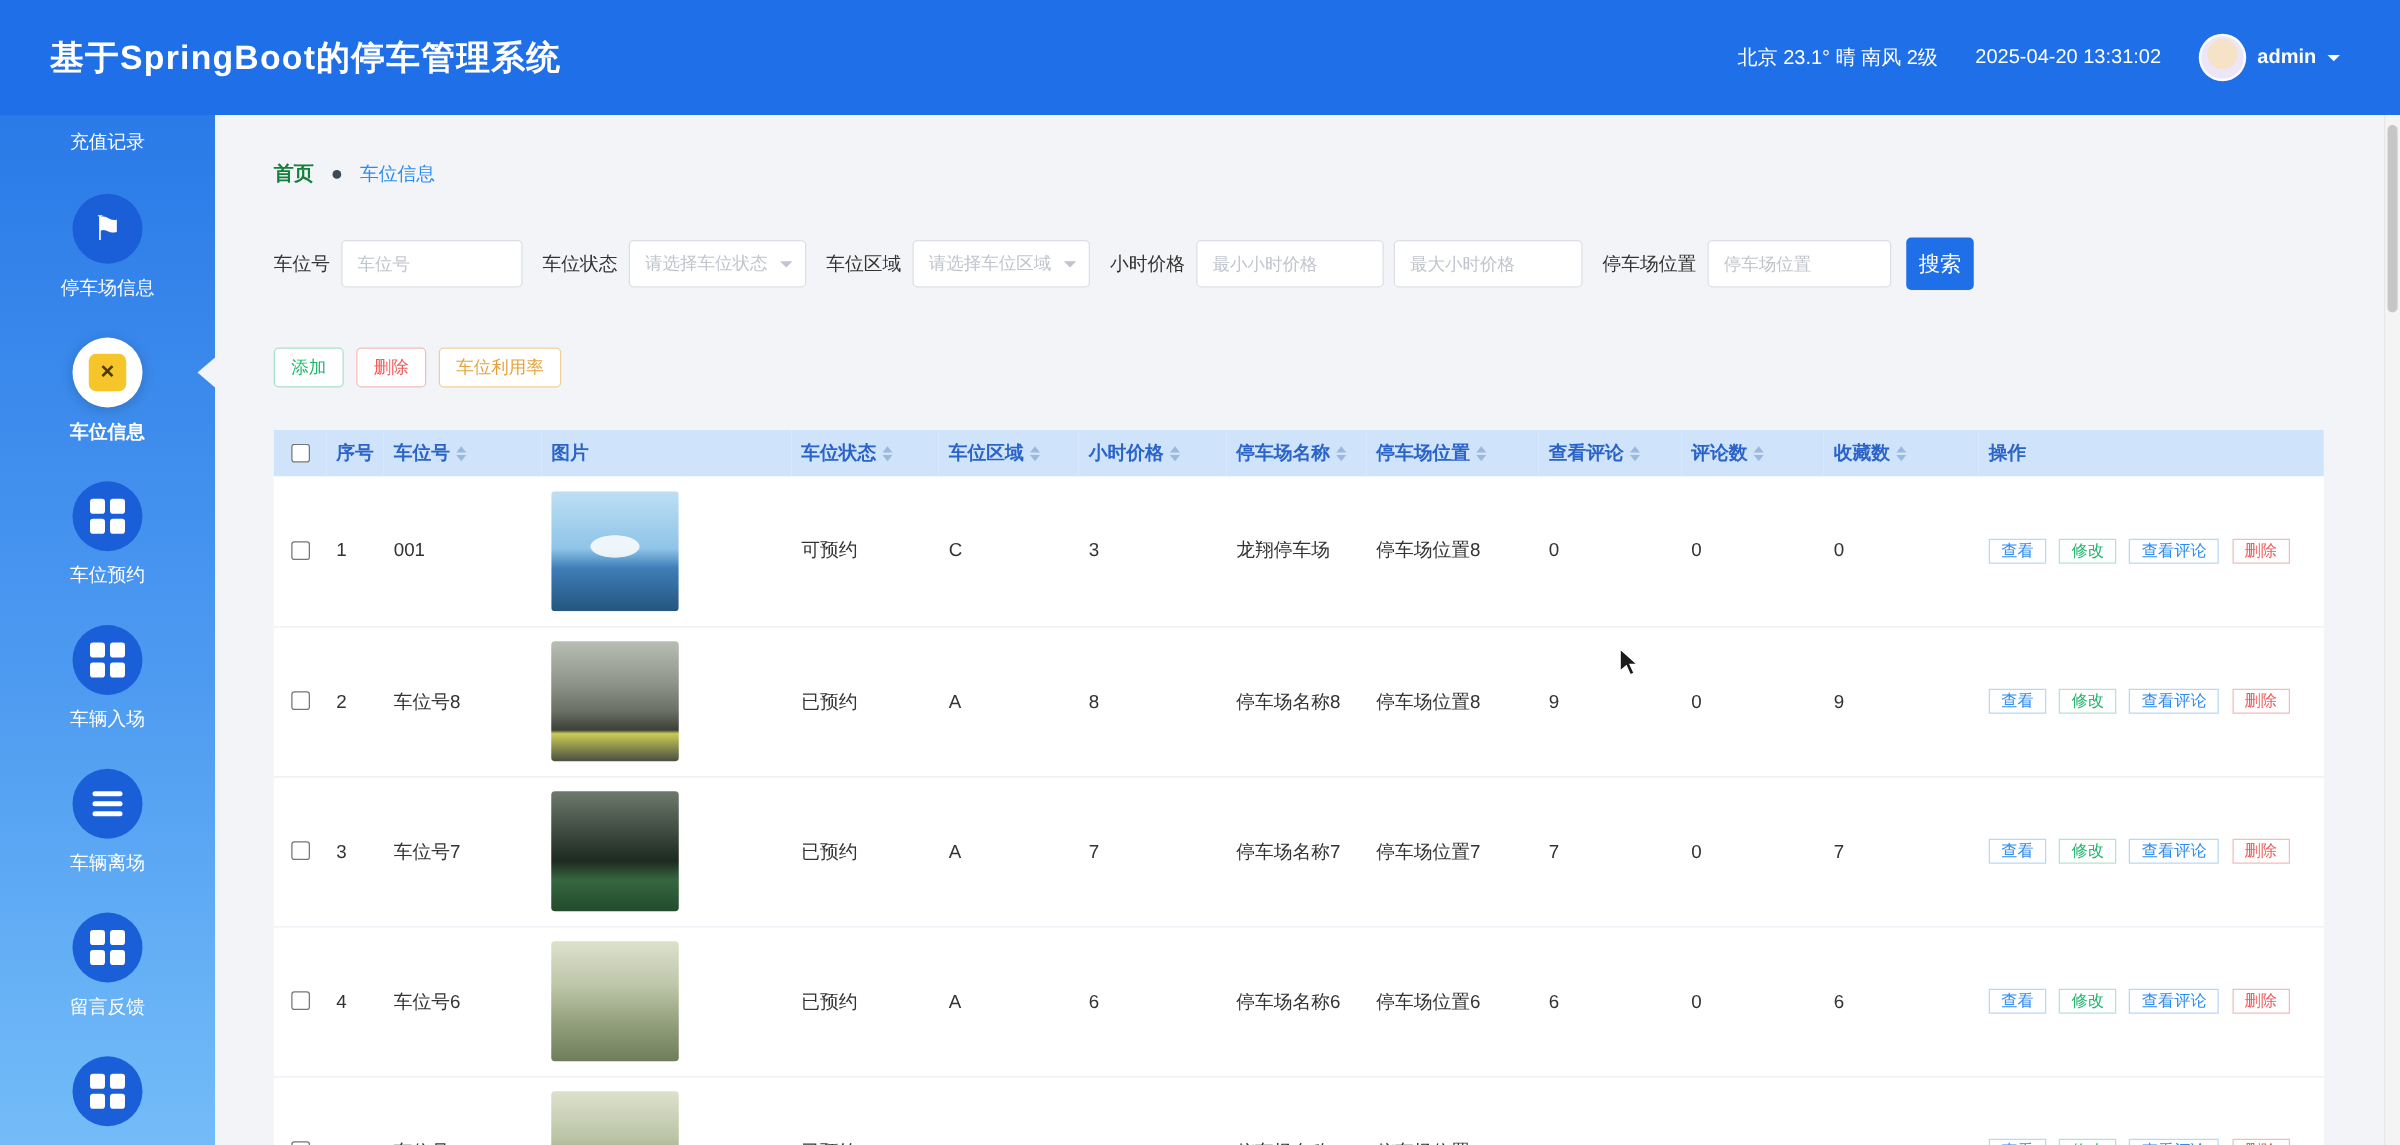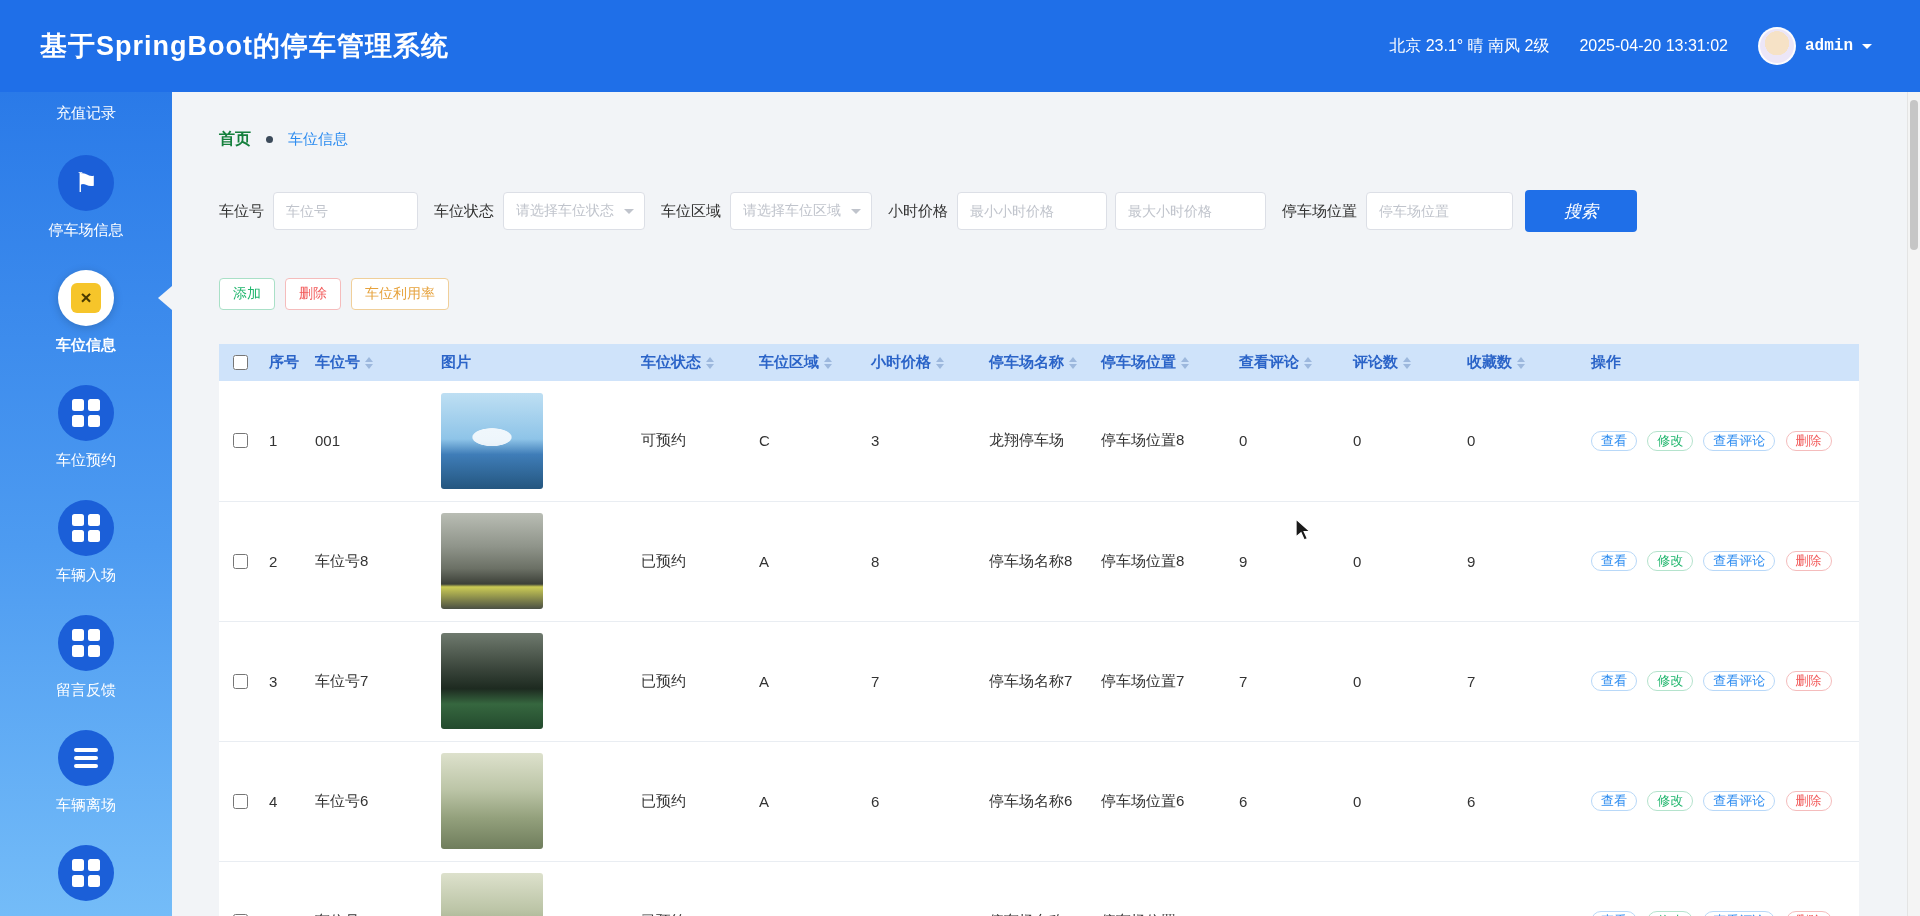--- a/index.html
+++ b/index.html
@@ -13,21 +13,21 @@
   
   .app-header {
     position: fixed; top: 0; left: 0; right: 0; height: 92px;
     background: var(--primary, #1f6fe8);
     display: flex; align-items: center; justify-content: space-between;
     padding: 0 48px 0 40px; z-index: 10;
   }
   .app-title { color: #fff; font-size: 27px; font-weight: bold; margin: 0; letter-spacing: 1px; }
   .header-right { display: flex; align-items: center; gap: 30px; color: #fff; font-size: 16px; }
   .hdr-text { white-space: nowrap; }
-  .user-menu { display: flex; align-items: center; gap: 9px; cursor: pointer; font-family: Liberation Mono, monospace; }
+  .user-menu { display: flex; align-items: center; gap: 9px; cursor: pointer; }
   .username { font-weight: bold; font-size: 16px; }
   .avatar {
     width: 38px; height: 38px; border-radius: 50%;
     background: radial-gradient(circle at 50% 42%, #f6e2c6 0 46%, #ece6f7 47% 100%);
     border: 2px solid rgba(255,255,255,.85);
   }
   .caret-down-w { width: 0; height: 0; border: 5px solid transparent; border-top-color: #fff; margin-top: 6px; }
 
   
   .sidebar {
@@ -91,23 +91,23 @@
   .w150 { width: 150px; } .w151 { width: 151px; } .w147 { width: 147px; }
   .f-select {
     height: 38px; border: 1px solid #dcdfe6; border-radius: 4px; background: #fff;
     display: flex; align-items: center; justify-content: space-between;
     padding: 0 10px 0 12px; cursor: pointer;
   }
   .f-select .ph { color: #c0c4cc; font-size: 14px; white-space: nowrap; }
   .sel-caret { width: 0; height: 0; border: 5px solid transparent; border-top-color: #c0c4cc; margin: 6px 0 0 8px; }
   .price-gap { width: 8px; }
   .search-btn {
-    height: 42px; padding: 0 39px; margin-left: 12px;
+    height: 42px; padding: 0 10px; margin-left: 12px;
     background: var(--primary, #1f6fe8); color: #fff; border: none; border-radius: 4px;
-    font-size: 17px; cursor: pointer; font-family: inherit; font-style: italic;
+    font-size: 17px; cursor: pointer; font-family: inherit;
   }
 
   
   .toolbar { display: flex; gap: 10px; margin-bottom: 34px; }
   .tbtn { height: 32px; padding: 0 13px; border-radius: 4px; background: #fff; font-size: 14px;
     cursor: pointer; font-family: inherit; }
   .btn-add  { color: var(--success, #21b66e); border: 1px solid #a9e0c7; }
   .btn-del  { color: var(--danger, #f25a5a);  border: 1px solid #f5bcbc; }
   .btn-util { color: var(--warning, #e6a23c); border: 1px solid #f0cf9a; }
 
@@ -136,21 +136,21 @@
     background: linear-gradient(180deg, #b9bdb4 0%, #8f948a 35%, #6b7065 58%, #3c4038 74%,
       #cbcb55 77%, #4a4f43 100%);
   }
   .img-garage-b {
     background: linear-gradient(180deg, #6f7a6e 0%, #39443a 38%, #1d2a20 58%, #36673f 74%, #234a2d 100%);
   }
   .img-garage-c {
     background: linear-gradient(180deg, #dde1cc 0%, #bcc5a7 38%, #93a07c 68%, #6f7d5c 100%);
   }
   .actions-col { white-space: nowrap; }
-  .rbtn { margin-right: 6px; padding: 0 9px; font-size: 13px; border-radius: 12px; background: #fff;
+  .rbtn { margin-right: 6px; padding: 0 9px; font-size: 13px; border-radius: 0; background: #fff;
     cursor: pointer; font-family: inherit; }
   .rbtn.view    { color: var(--link, #2d8cf0);   border: 1px solid #b8d8f8; }
   .rbtn.edit    { color: var(--success, #21b66e); border: 1px solid #b5e3cd; }
   .rbtn.comment { color: var(--link, #2d8cf0);   border: 1px solid #b8d8f8; }
   .rbtn.del     { color: var(--danger, #f25a5a);  border: 1px solid #f5bcbc; }
 
   
   .page-scrollbar {
     position: fixed; top: 92px; right: 0; bottom: 0; width: 13px;
     background: #f4f4f4; border-left: 1px solid #e4e4e4; z-index: 20;
@@ -200,29 +200,29 @@
         <span class="side-label">车位预约</span>
       </div>
       <div class="side-item">
         <span class="side-icon">
           <span class="grid4"></span>
         </span>
         <span class="side-label">车辆入场</span>
       </div>
       <div class="side-item">
         <span class="side-icon">
+          <span class="bars"></span>
+        </span>
+        <span class="side-label">车辆离场</span>
+      </div>
+      <div class="side-item">
+        <span class="side-icon">
           <span class="grid4"></span>
         </span>
         <span class="side-label">留言反馈</span>
-      </div>
-      <div class="side-item">
-        <span class="side-icon">
-          <span class="bars"></span>
-        </span>
-        <span class="side-label">车辆离场</span>
       </div>
       <div class="side-item">
         <span class="side-icon">
           <span class="grid4"></span>
         </span>
       </div>
     </div>
 </aside>
 
 <main class="main">

